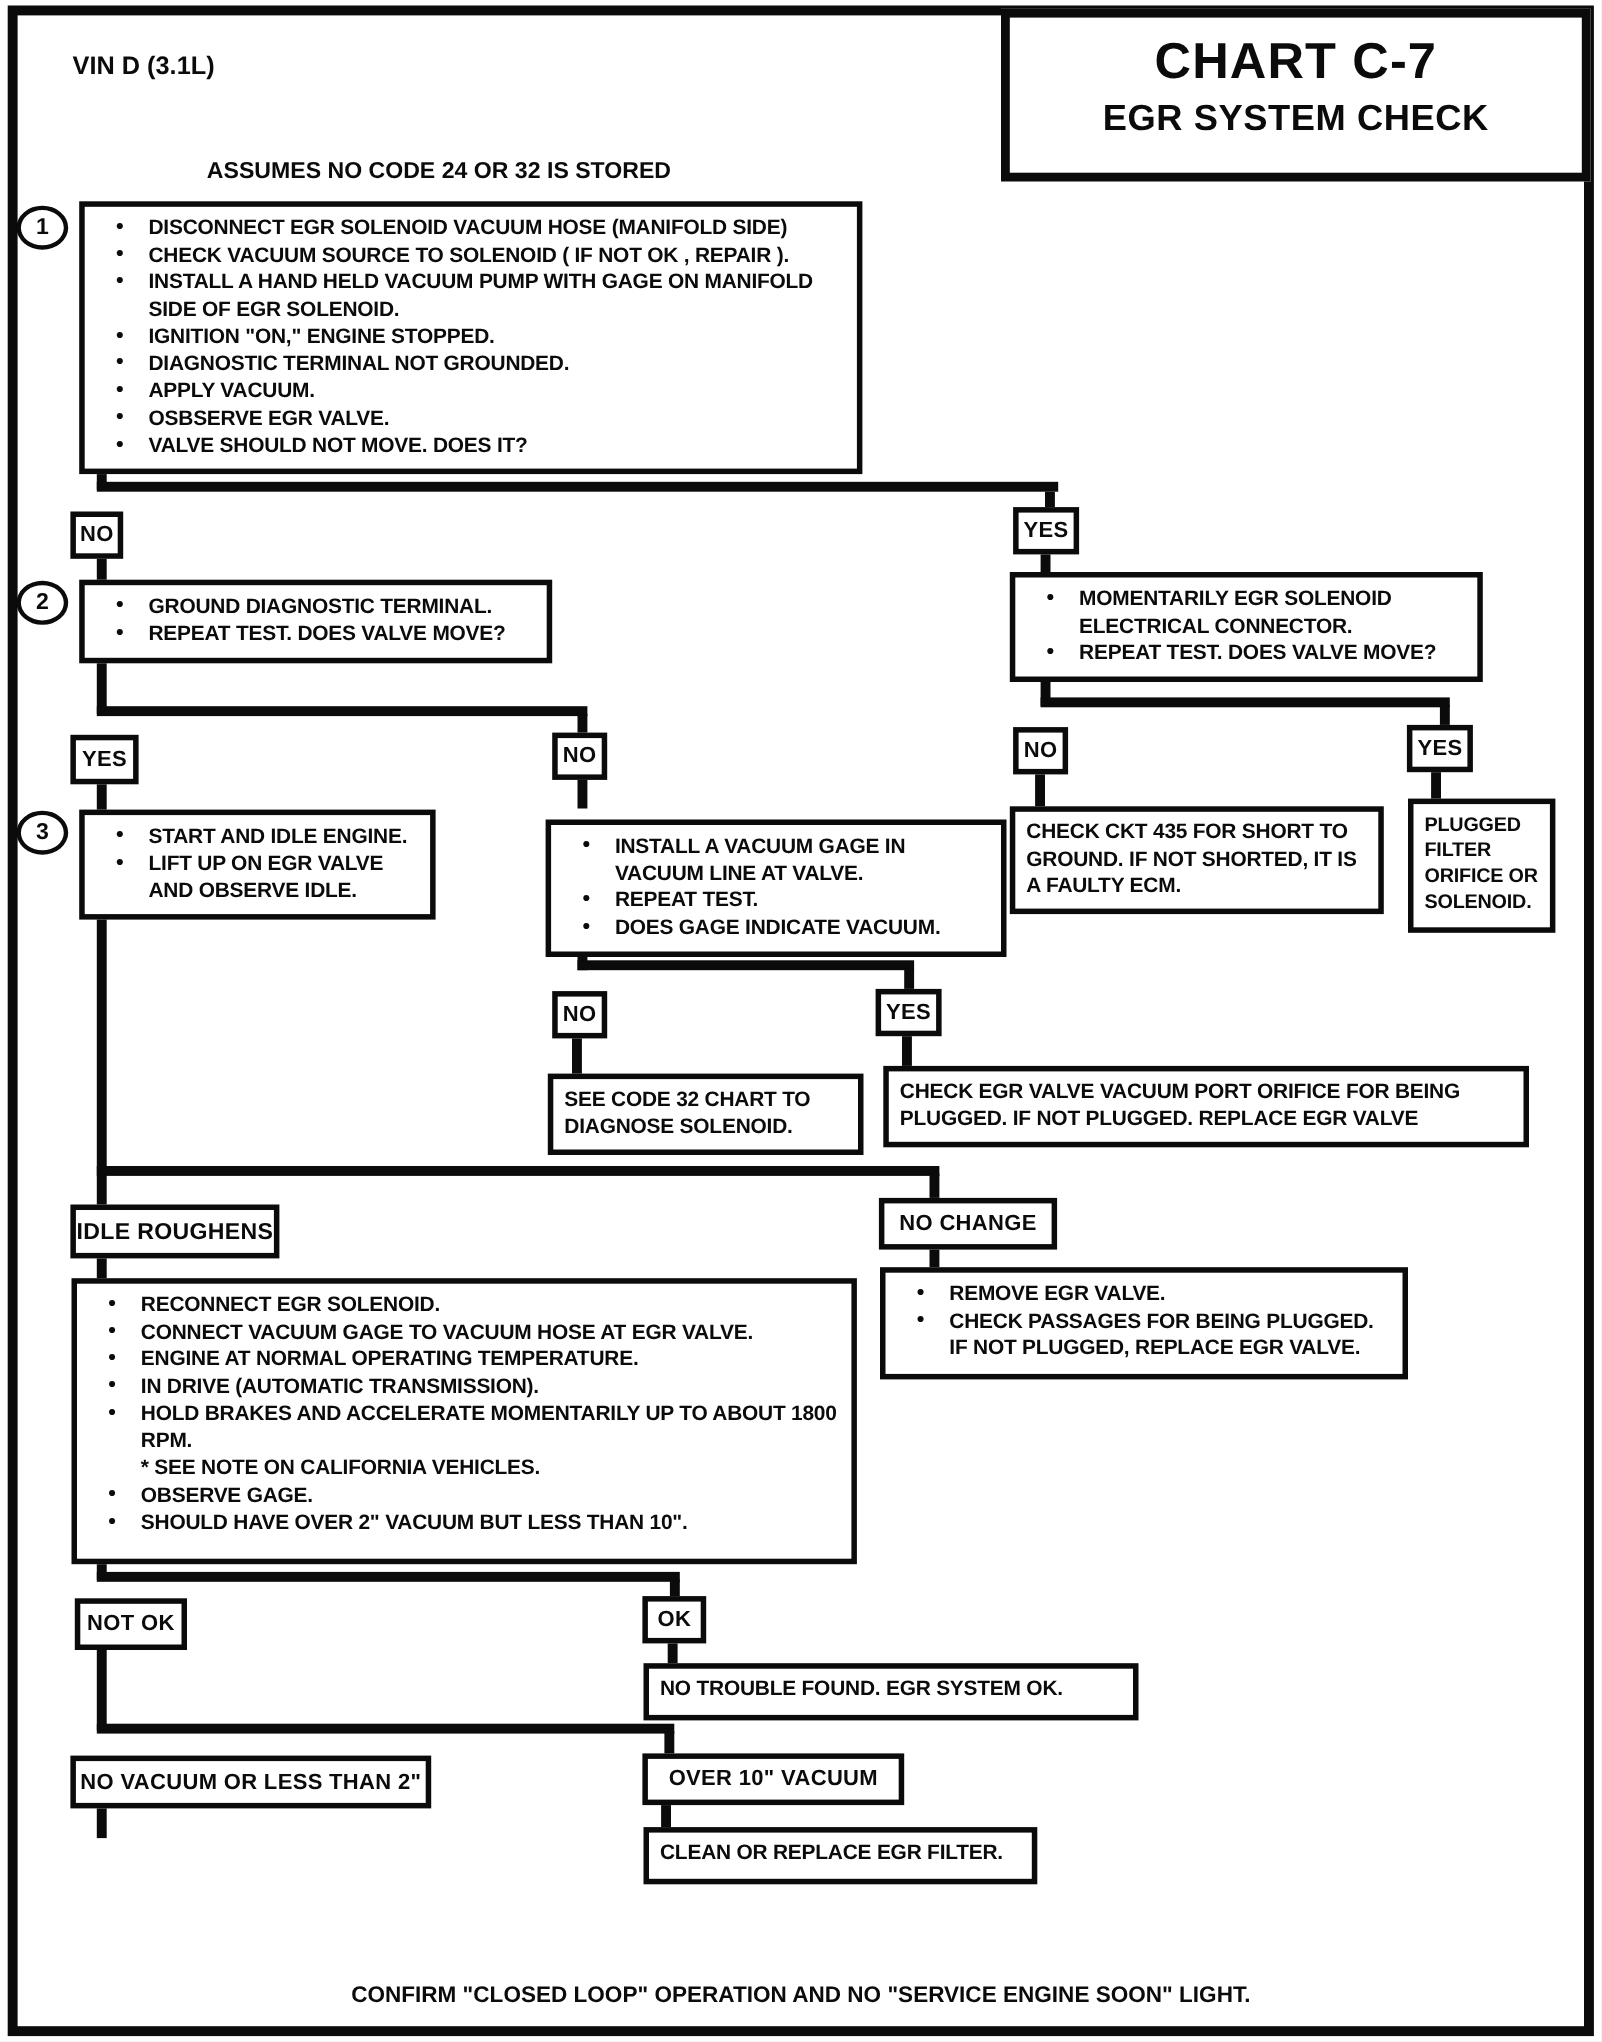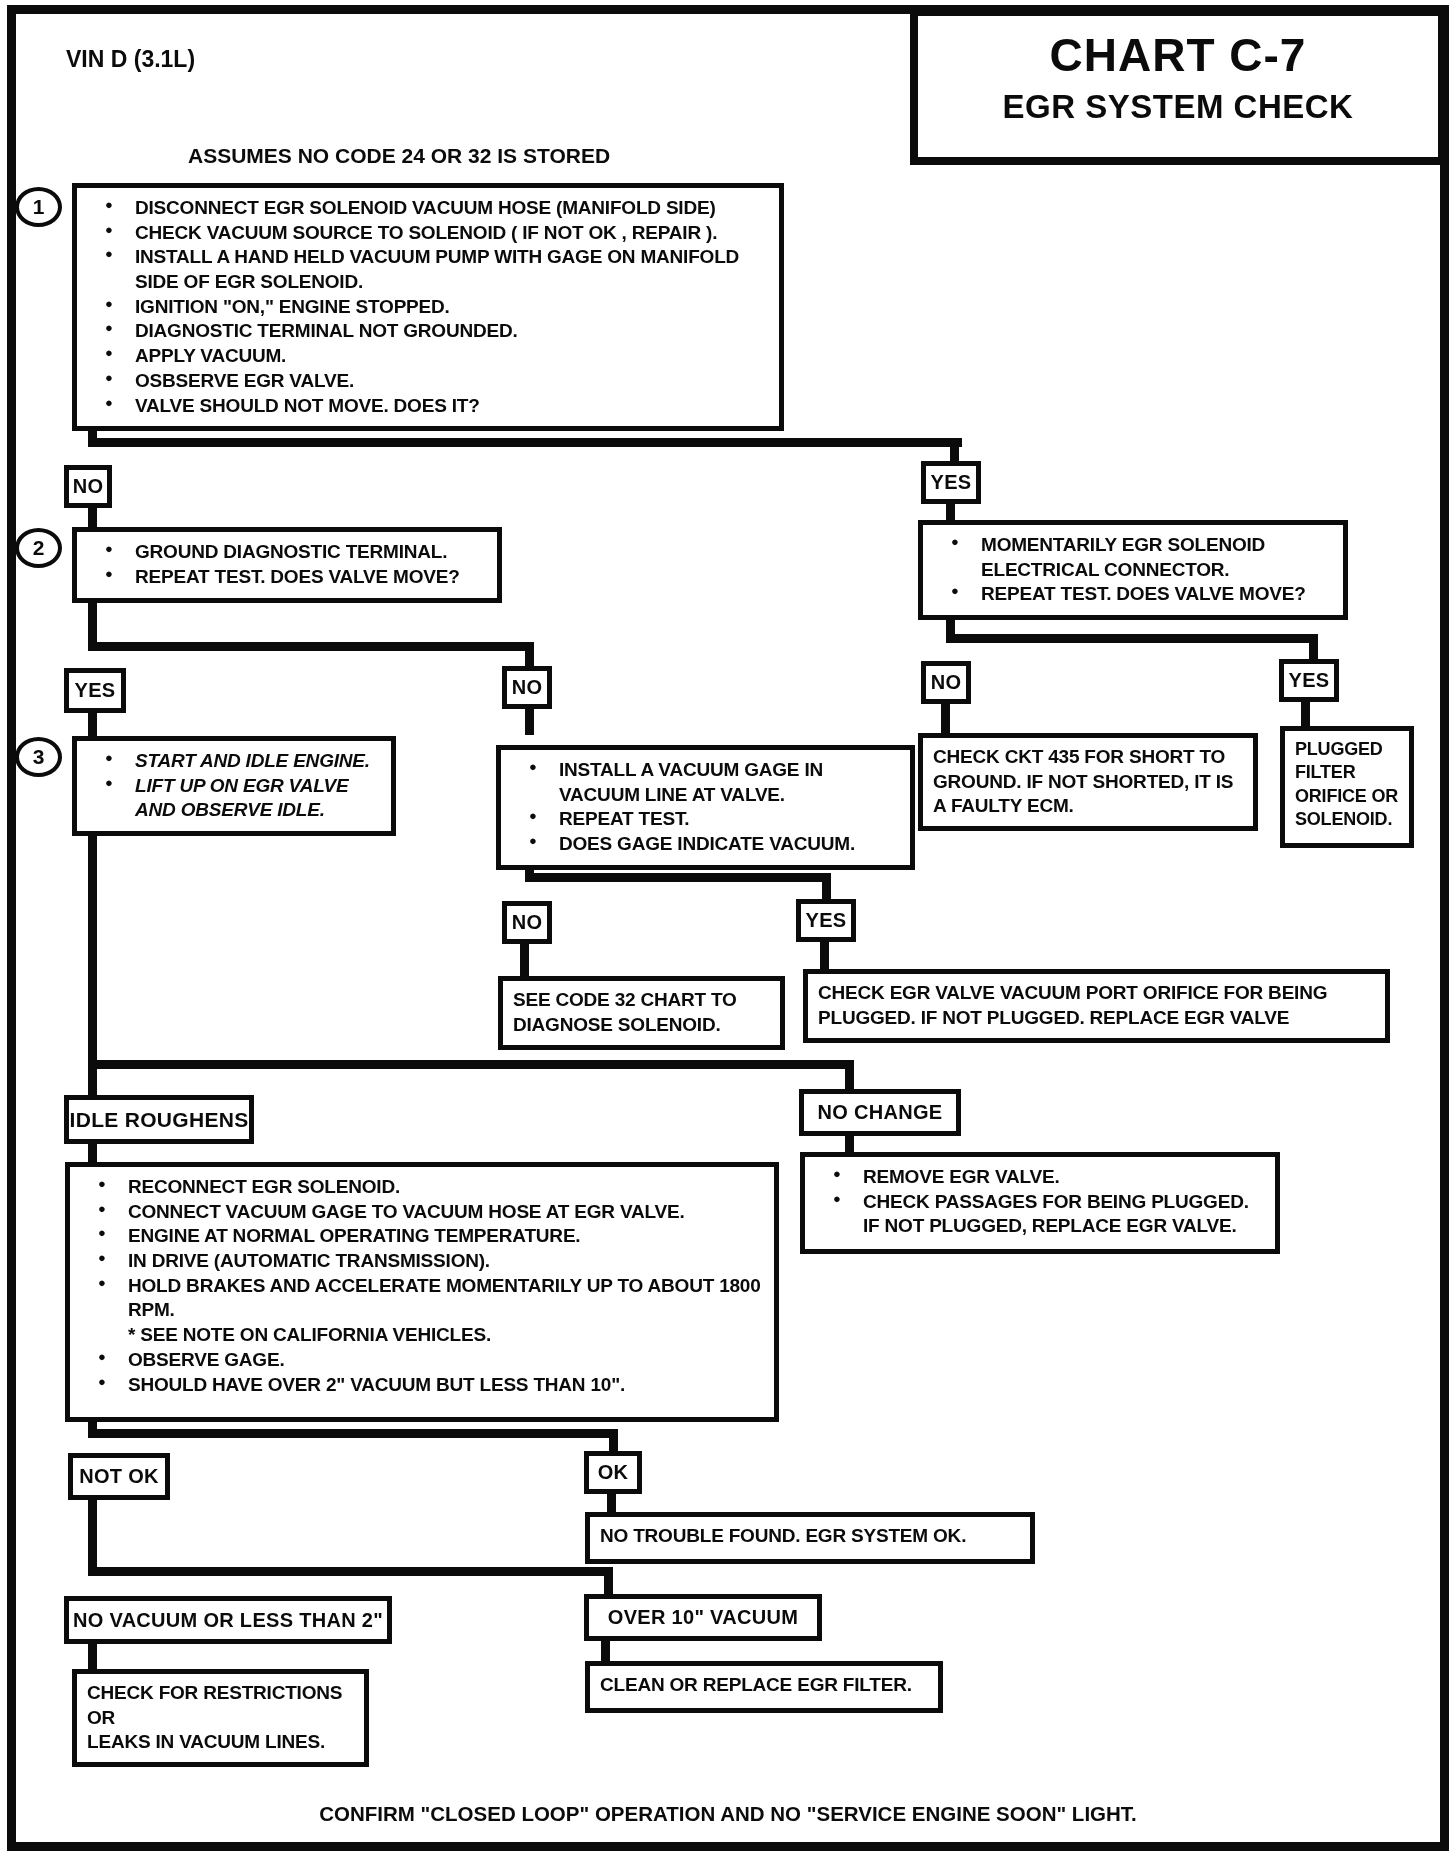--- a/index.html
+++ b/index.html
@@ -119,21 +119,21 @@
       <li>MOMENTARILY EGR SOLENOID ELECTRICAL CONNECTOR.</li>
       <li>REPEAT TEST.  DOES VALVE MOVE?</li>
     </ul>
   </div>
 
   <div class="lbl" style="left:64px;top:668px;width:62px;height:45px;">YES</div>
   <div class="lbl" style="left:502px;top:666px;width:50px;height:43px;">NO</div>
   <div class="lbl" style="left:921px;top:661px;width:50px;height:43px;">NO</div>
   <div class="lbl" style="left:1279px;top:659px;width:60px;height:43px;">YES</div>
 
-  <div class="box" style="left:72px;top:736px;width:324px;min-height:94px;font-style:italic;">
+  <div class="box" style="left:72px;top:736px;width:324px;min-height:94px;">
     <ul>
       <li>START AND IDLE ENGINE.</li>
       <li>LIFT UP ON EGR VALVE AND OBSERVE IDLE.</li>
     </ul>
   </div>
 
   <div class="box" style="left:496px;top:733px;width:419px;min-height:120px;margin-top:12px;">
     <ul>
       <li>INSTALL A VACUUM GAGE IN VACUUM LINE AT VALVE.</li>
       <li>REPEAT TEST.</li>
@@ -176,22 +176,17 @@
   </div>
 
   <div class="lbl" style="left:68px;top:1453px;width:102px;height:47px;">NOT OK</div>
   <div class="lbl" style="left:584px;top:1451px;width:58px;height:43px;">OK</div>
 
   <div class="box plain" style="left:585px;top:1512px;width:450px;min-height:52px;">NO TROUBLE FOUND.  EGR SYSTEM OK.</div>
 
   <div class="lbl" style="left:64px;top:1596px;width:328px;height:48px;">NO VACUUM OR LESS THAN 2"</div>
   <div class="lbl" style="left:584px;top:1594px;width:238px;height:47px;">OVER 10" VACUUM</div>
 
-  <div class="box plain" style="left:72px;top:1669px;width:297px;min-height:96px;">
-    <div>CHECK FOR RESTRICTIONS</div>
-    <div>OR</div>
-    <div>LEAKS IN VACUUM LINES.</div>
-  </div>
 
   <div class="box plain" style="left:585px;top:1661px;width:358px;min-height:52px;">CLEAN OR REPLACE EGR FILTER.</div>
 
   <div id="footer">CONFIRM "CLOSED LOOP" OPERATION AND NO "SERVICE ENGINE SOON" LIGHT.</div>
 </div>
 
 </body></html>

